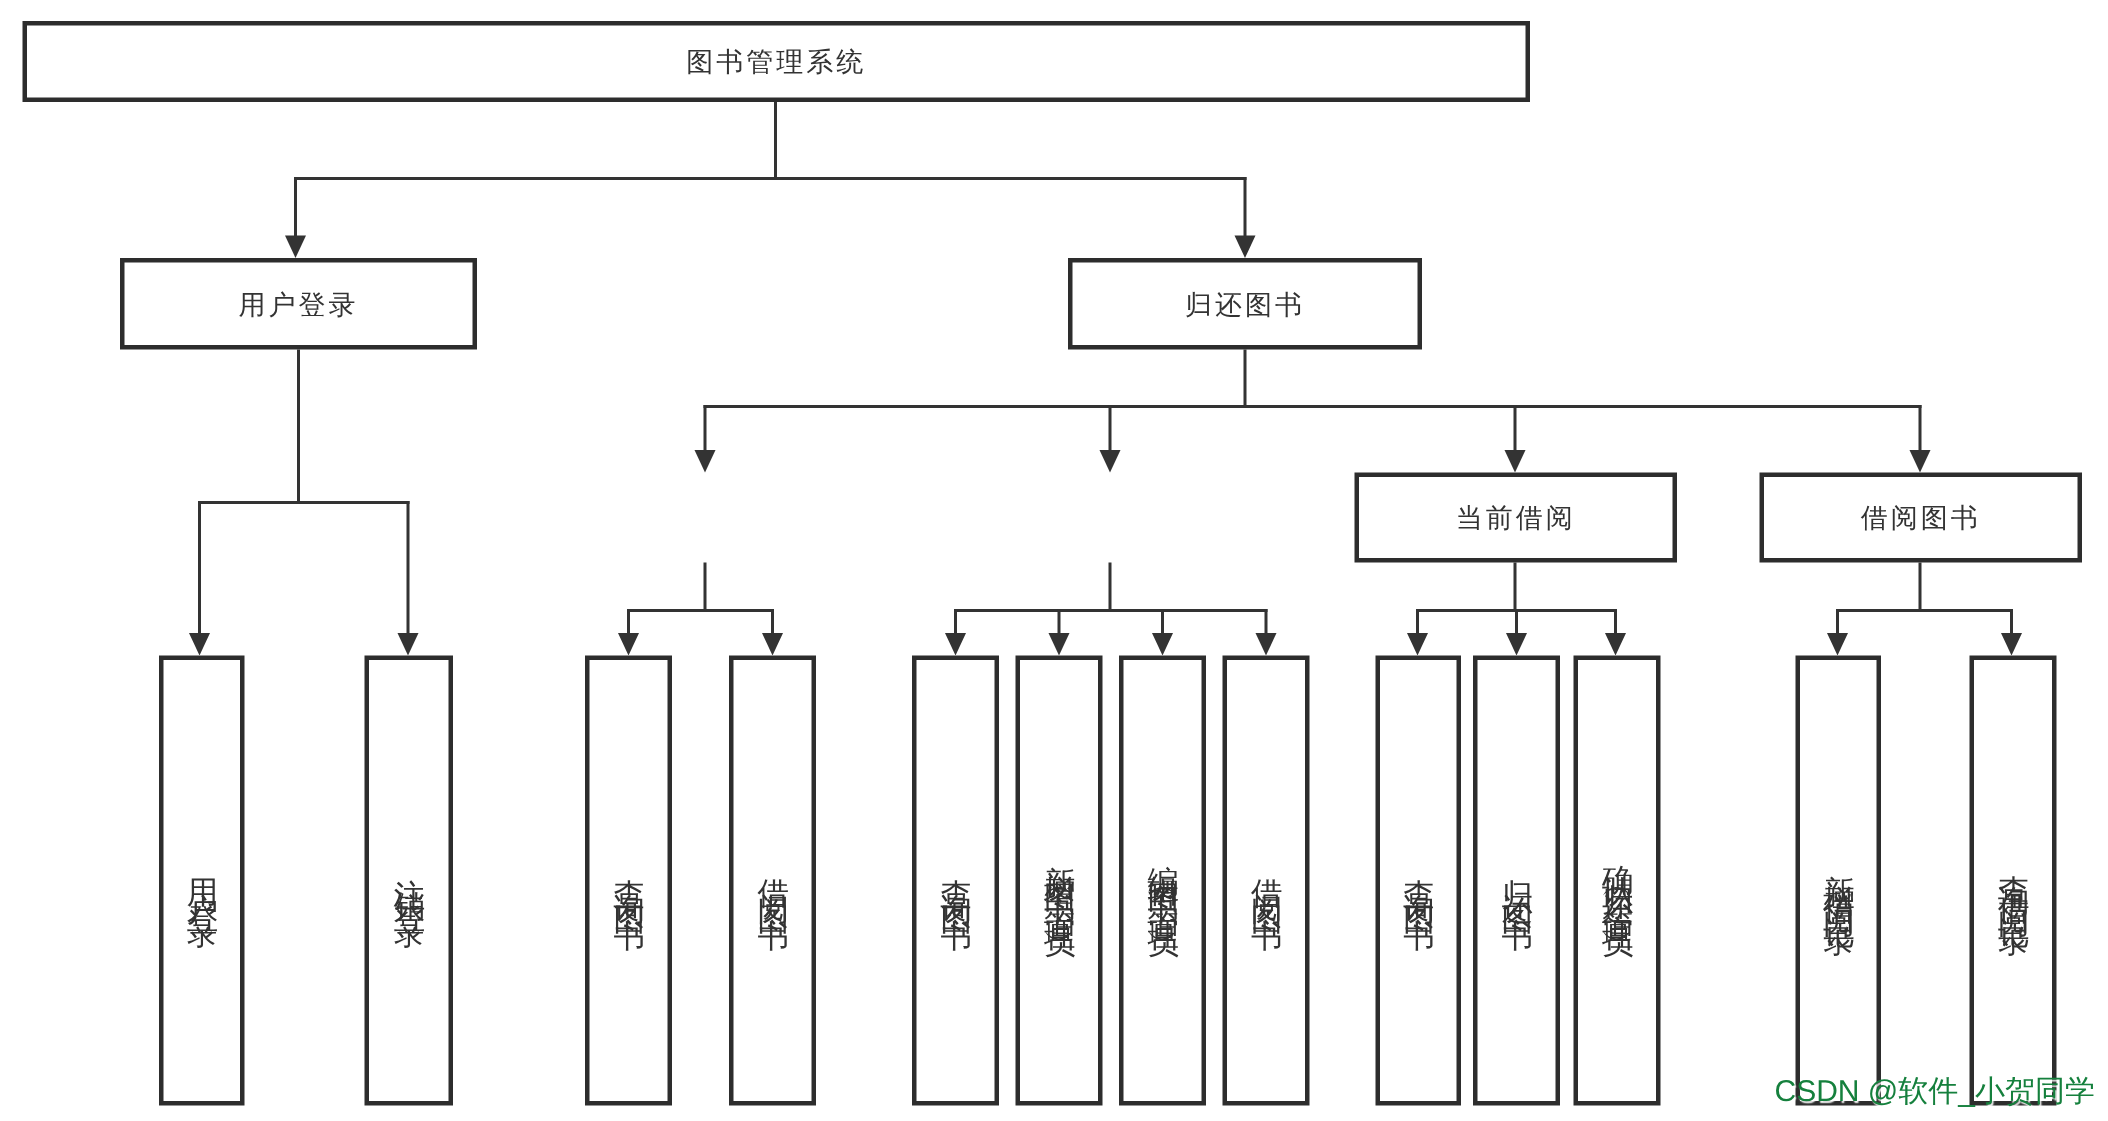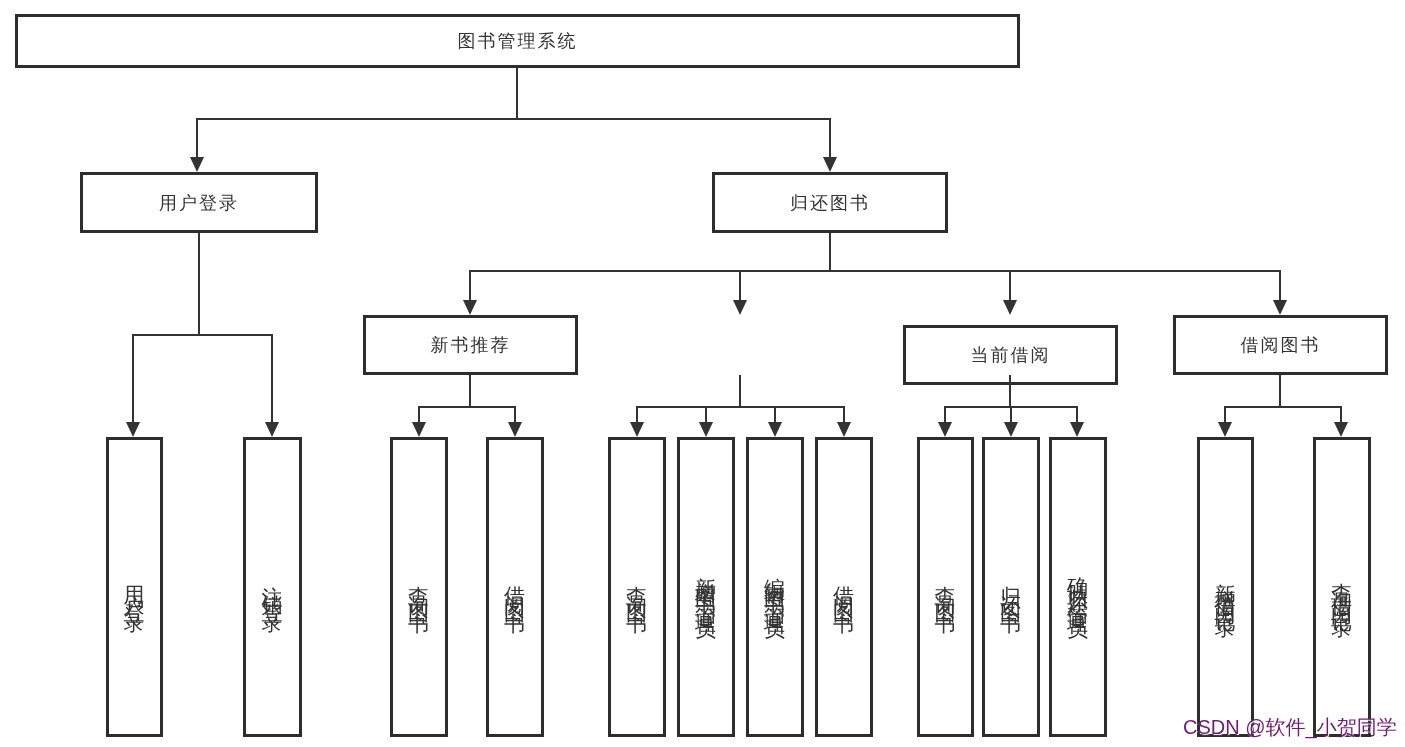--- a/index.html
+++ b/index.html
@@ -34,21 +34,21 @@
   .arr{
     position:absolute;width:0;height:0;
     border-left:7px solid transparent;
     border-right:7px solid transparent;
     border-top:15px solid #333333;
   }
   #watermark{
     position:absolute;
     left:1183px;top:714px;
     font-size:20px;
-    color:#701a75;
+    color:#15803d;
     text-shadow:1px 1px 1px #ffffff;
     white-space:nowrap;
   }
 </style>
 </head>
 <body>
 
 <div id="canvas">
 
   <div class="box h" style="left:15px;top:14px;width:1005px;height:54px;">
@@ -87,24 +87,21 @@
   <div class="hline" style="left:469px;top:270px;width:812px;"></div>
   <div class="vline" style="left:469px;top:270px;height:30px;"></div>
   <div class="vline" style="left:739px;top:270px;height:30px;"></div>
   <div class="vline" style="left:1009px;top:270px;height:30px;"></div>
   <div class="vline" style="left:1279px;top:270px;height:30px;"></div>
   <div class="arr" style="left:463px;top:300px;"></div>
   <div class="arr" style="left:733px;top:300px;"></div>
   <div class="arr" style="left:1003px;top:300px;"></div>
   <div class="arr" style="left:1273px;top:300px;"></div>
 
-  <div class="box h" style="left:363px;top:315px;width:215px;height:60px;">
-    <span>新书推荐</span>
-  </div>
-  <div class="box h" style="left:903px;top:325px;width:215px;height:60px;">
+  <div class="box h" style="left:903px;top:315px;width:215px;height:60px;">
     <span>当前借阅</span>
   </div>
   <div class="box h" style="left:1173px;top:315px;width:215px;height:60px;">
     <span>借阅图书</span>
   </div>
 
   <div class="vline" style="left:469px;top:375px;height:33px;"></div>
   <div class="hline" style="left:418px;top:406px;width:98px;"></div>
   <div class="vline" style="left:418px;top:406px;height:16px;"></div>
   <div class="vline" style="left:514px;top:406px;height:16px;"></div>

